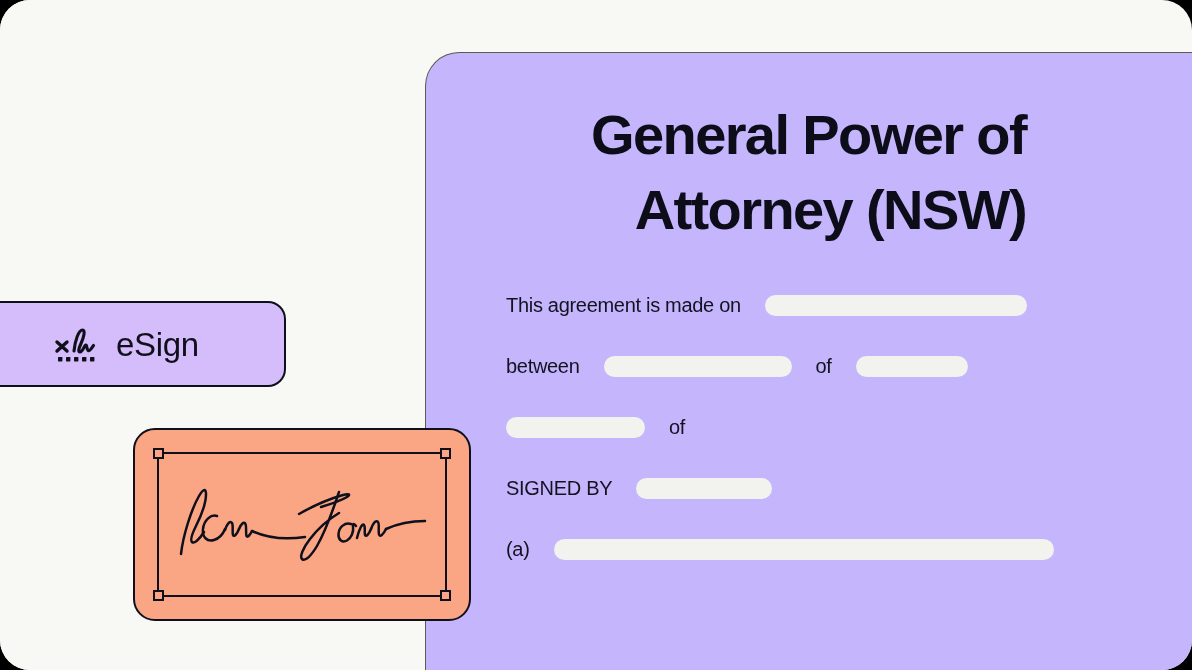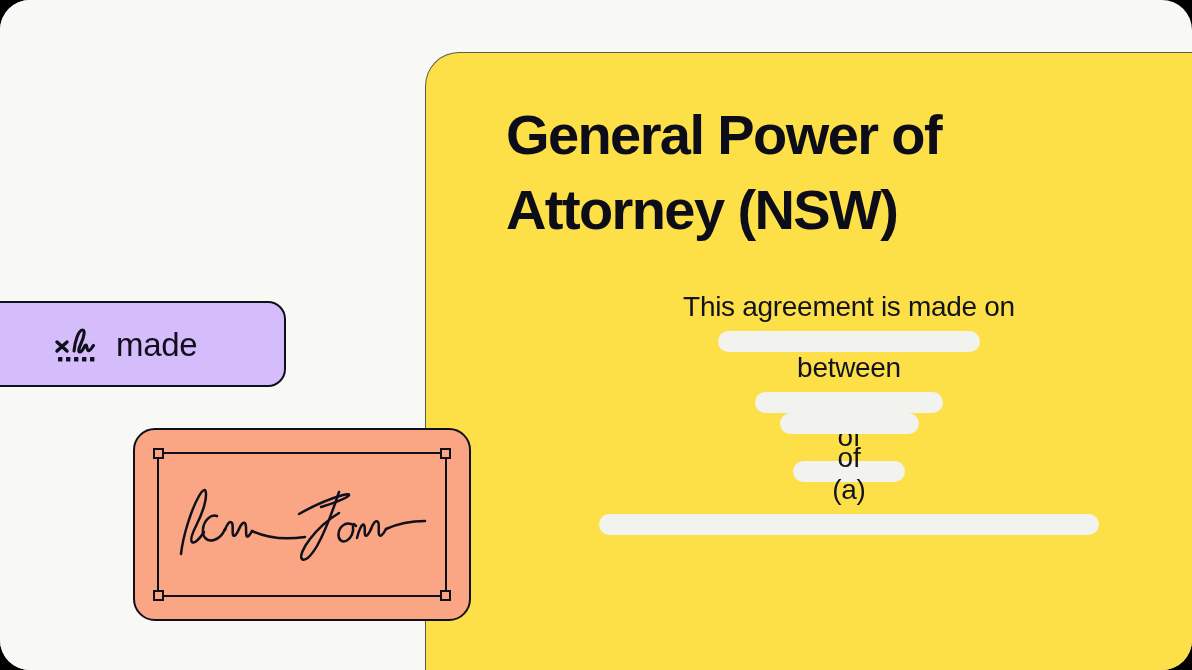--- a/index.html
+++ b/index.html
@@ -109,27 +109,28 @@
     pointer-events: none;
   }
 
   
   .document-panel {
     position: absolute;
     left: 425px;
     top: 52px;
     width: 767px;
     height: 618px;
-    background: #fde047;
+    background: #c4b5fd;
     border: 1.6px solid #5b5b50;
     border-right: none;
     border-bottom: none;
     border-top-left-radius: 34px;
     box-sizing: border-box;
     overflow: hidden;
+    text-align: right;
   }
 
   .doc-inner {
     position: absolute;
     left: 80px;
     top: 44px;
     right: 0;
     bottom: 0;
   }
 
@@ -143,28 +144,27 @@
     max-width: 520px;
   }
 
   .doc-body {
     margin-top: 44px;
   }
 
   .doc-line {
     display: flex;
     align-items: center;
-    gap: 8px;
+    gap: 24px;
     height: 28px;
     margin-bottom: 33px;
-    font-size: 28px;
+    font-size: 20px;
     color: #13131f;
     letter-spacing: -0.3px;
     white-space: nowrap;
-    flex-direction: column;
   }
 
   .blank {
     display: inline-block;
     height: 21px;
     border-radius: 11px;
     background: #f2f2ee;
     flex: 0 0 auto;
   }
 </style>
@@ -188,20 +188,24 @@
           </div>
           <div class="doc-line">
             <span>between</span>
             <span class="blank" style="width: 188px;"></span>
             <span>of</span>
             <span class="blank" style="width: 112px;"></span>
           </div>
           <div class="doc-line">
             <span class="blank" style="width: 139px;"></span>
             <span>of</span>
+          </div>
+          <div class="doc-line">
+            <span>SIGNED BY</span>
+            <span class="blank" style="width: 136px;"></span>
           </div>
           <div class="doc-line">
             <span>(a)</span>
             <span class="blank" style="width: 500px;"></span>
           </div>
         </div>
 
     </div>
   </div>
 
@@ -216,21 +220,21 @@
                C36 27 37.6 24 39.5 21.5" stroke="#10101c" stroke-width="3.1" stroke-linecap="round" stroke-linejoin="round"></path>
 
       <g fill="#10101c">
         <rect x="4" y="33" width="4.4" height="4.4" rx="0.6"></rect>
         <rect x="12" y="33" width="4.4" height="4.4" rx="0.6"></rect>
         <rect x="20" y="33" width="4.4" height="4.4" rx="0.6"></rect>
         <rect x="28" y="33" width="4.4" height="4.4" rx="0.6"></rect>
         <rect x="36" y="33" width="4.4" height="4.4" rx="0.6"></rect>
       </g>
     </svg>
-    <span class="esign-label">made</span>
+    <span class="esign-label">eSign</span>
   </div>
 
   <div class="signature-card">
     <div class="selection-frame">
       <span class="handle tl"></span>
       <span class="handle tr"></span>
       <span class="handle bl"></span>
       <span class="handle br"></span>
     </div>
 

